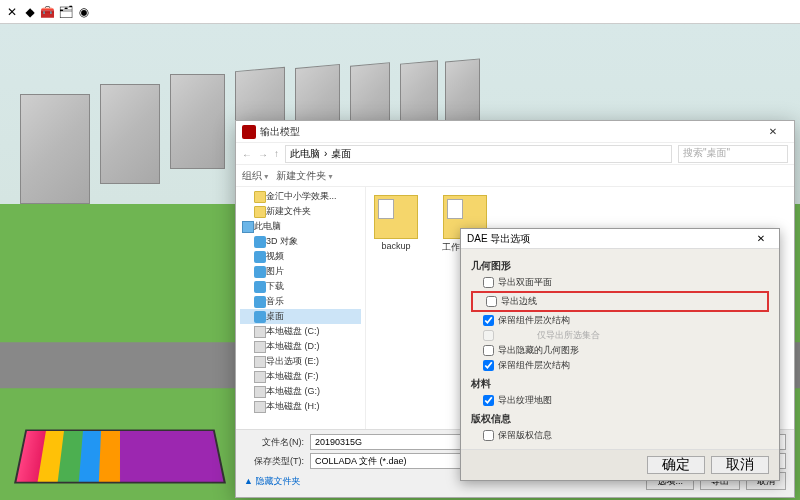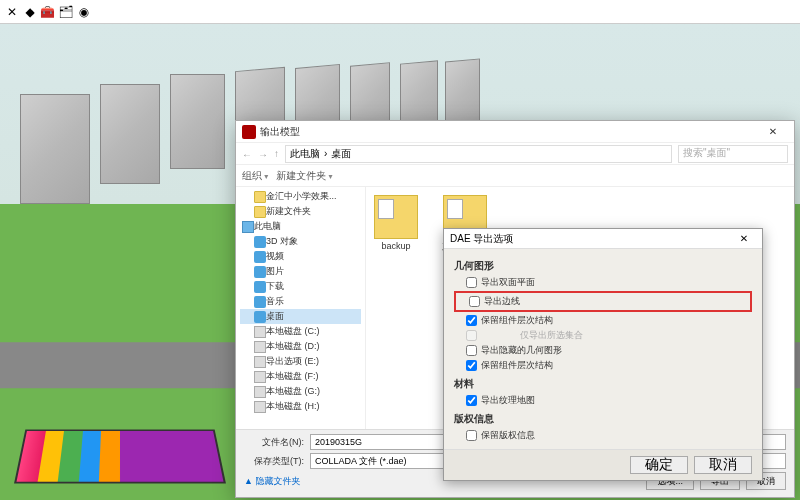--- a/index.html
+++ b/index.html
@@ -53,21 +53,21 @@
 .file .ficon::before { content: ""; position: absolute; left: 3px; top: 3px; width: 14px; height: 18px; background: #fff; border: 1px solid #aaa; }
 .file .fname { font-size: 9px; color: #333; }
 .dialog-footer { border-top: 1px solid #ddd; background: #f0f0f0; padding: 4px 8px; }
 .footer-row { display: flex; align-items: center; gap: 6px; margin-bottom: 3px; }
 .footer-row label { width: 60px; text-align: right; color: #333; font-size: 9px; }
 .footer-row .field { flex: 1; height: 16px; border: 1px solid #aaa; background: #fff; padding: 0 4px; font-size: 9px; display: flex; align-items: center; }
 .footer-row .btn { height: 18px; padding: 0 10px; border: 1px solid #aaa; background: #eee; font-size: 9px; cursor: pointer; display: flex; align-items: center; }
 .footer-collapse { color: #06c; cursor: pointer; font-size: 9px; }
 
 
-.options { position: absolute; left: 443px; top: 228px; width: 320px; background: #f0eee9; border: 1px solid #999; box-shadow: 0 3px 12px rgba(0,0,0,.35); font-size: 10px; z-index: 10; }
+.options { position: absolute; left: 460px; top: 228px; width: 320px; background: #f0eee9; border: 1px solid #999; box-shadow: 0 3px 12px rgba(0,0,0,.35); font-size: 10px; z-index: 10; }
 .options-title { height: 20px; display: flex; align-items: center; padding: 0 6px; background: #fff; border-bottom: 1px solid #ddd; }
 .options-title .txt { flex: 1; font-size: 10px; }
 .options-title .close { width: 24px; text-align: center; cursor: pointer; }
 .options-body { padding: 6px 10px; }
 .section-label { font-weight: bold; font-size: 10px; margin: 4px 0 2px; color: #333; }
 .check-row { display: flex; align-items: center; gap: 4px; padding: 1px 0 1px 12px; color: #333; font-size: 9px; }
 .check-row input { width: 11px; height: 11px; }
 .check-row.disabled { color: #aaa; gap: 43px; }
 .highlight-box { border: 2px solid #d33; padding: 1px; margin: 1px 0; }
 .options-footer { display: flex; justify-content: flex-end; gap: 6px; padding: 6px 10px; border-top: 1px solid #ddd; background: #e8e6e0; }

